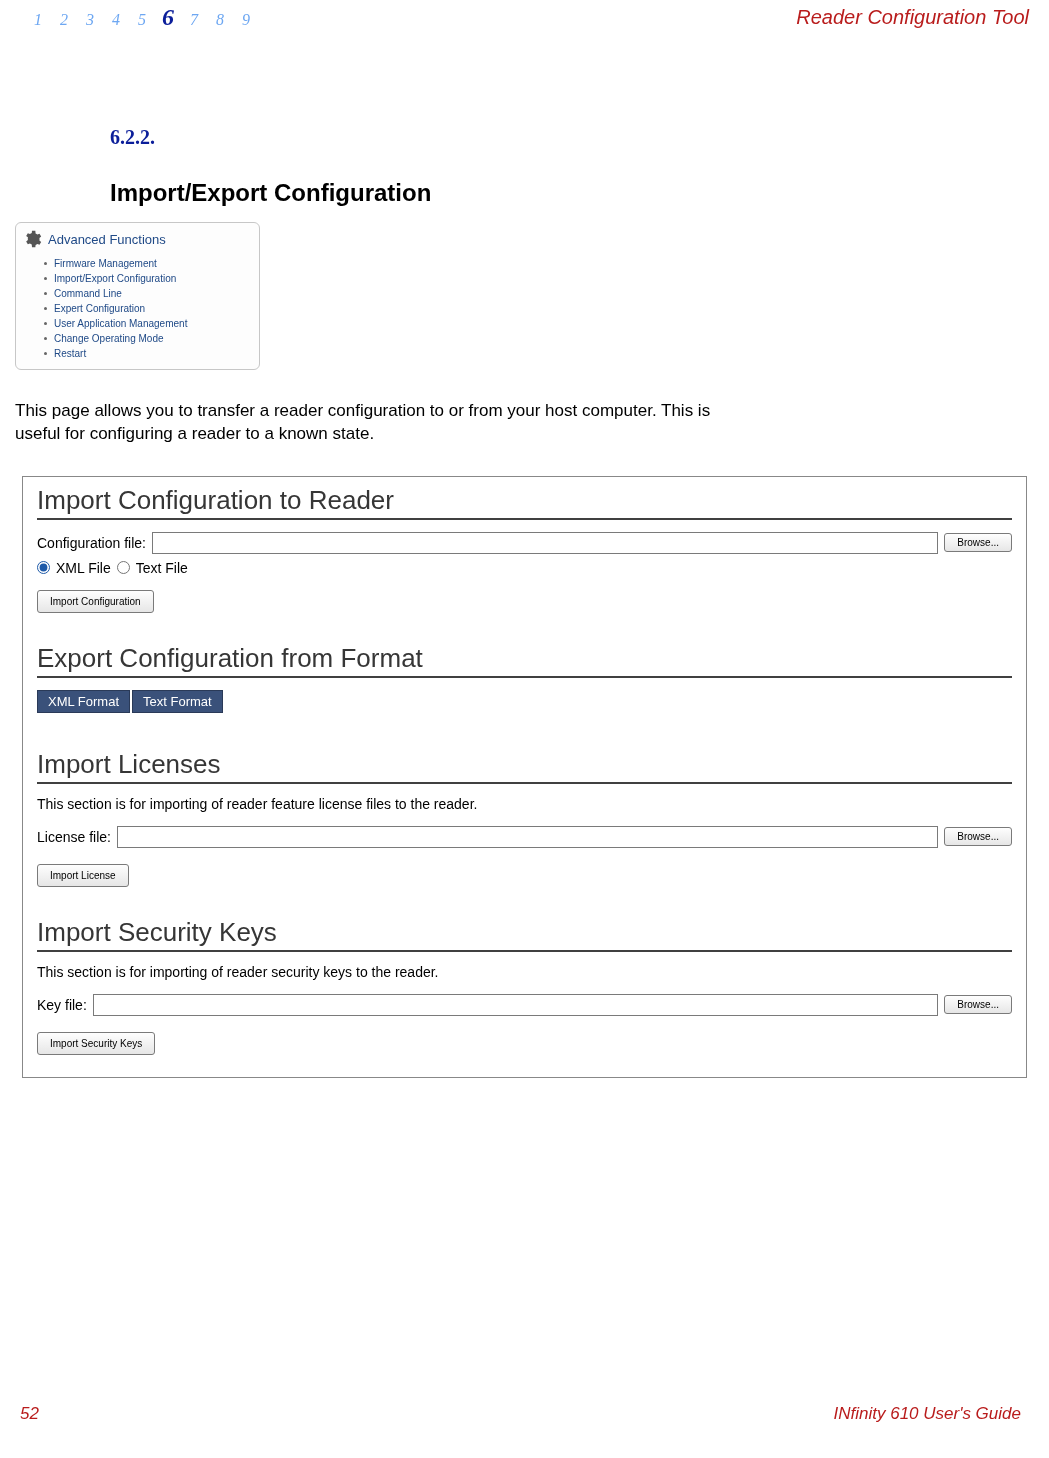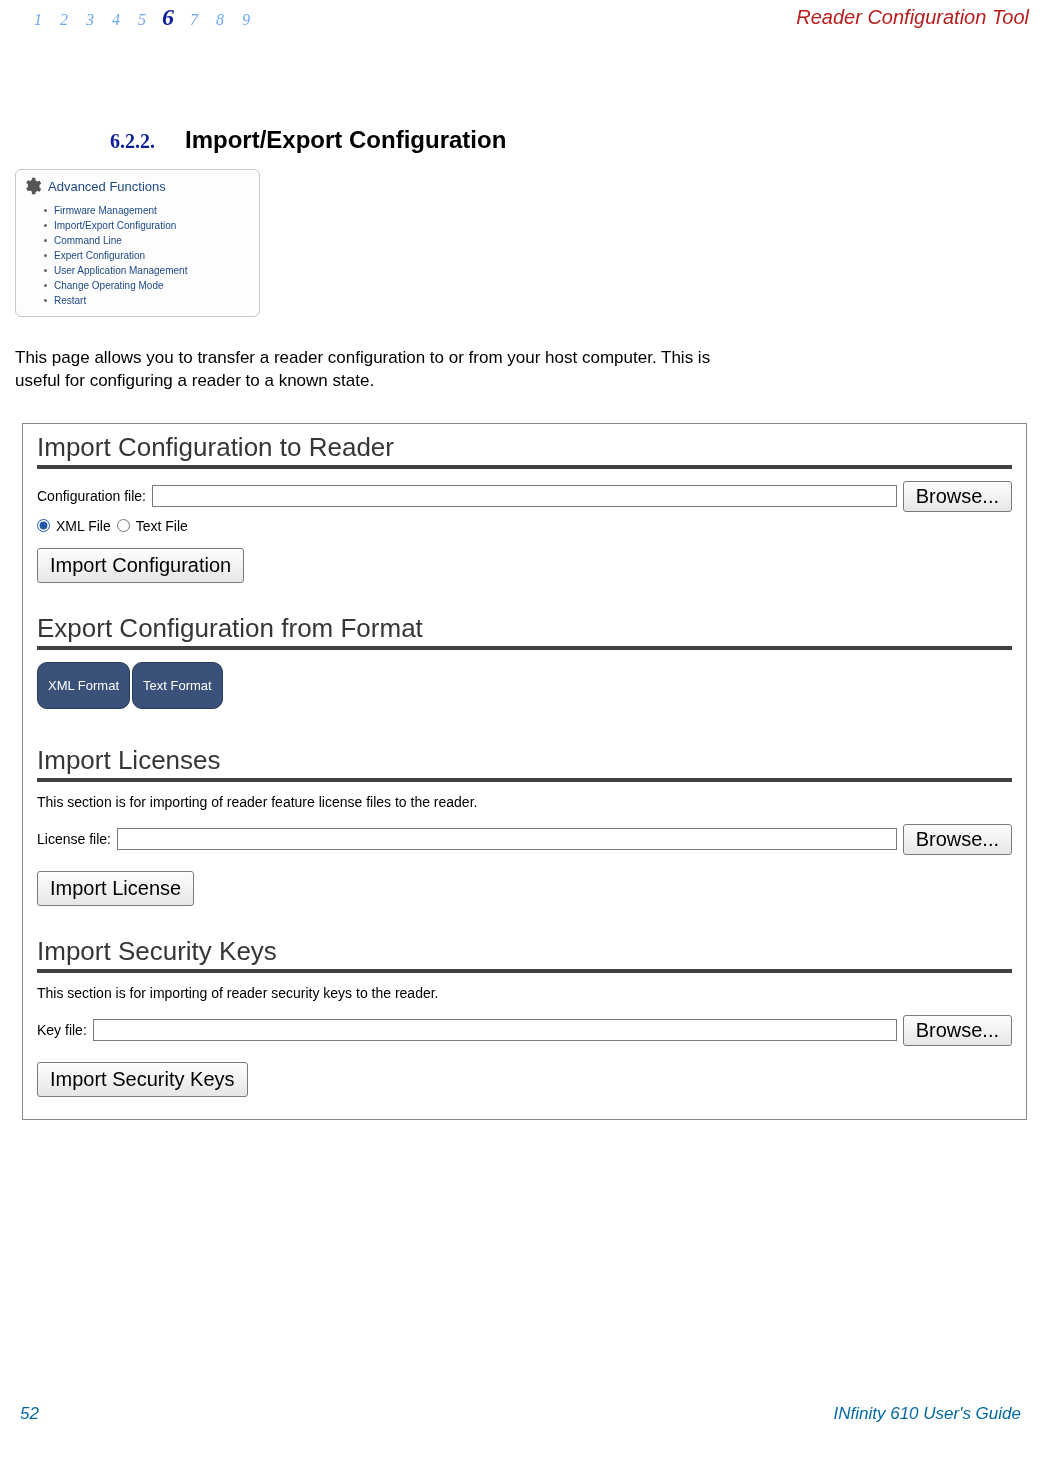--- a/index.html
+++ b/index.html
@@ -37,20 +37,21 @@
     font-family: "Trebuchet MS", sans-serif;
     font-style: italic;
     font-size: 20px;
     color: #b91c1c;
   }
   .section-row {
     display: flex;
     align-items: baseline;
     gap: 30px;
     margin: 95px 0 0 110px;
+    flex-direction: column;
   }
   .section-num {
     font-family: "Comic Sans MS", cursive;
     font-weight: bold;
     font-size: 20px;
     color: #0b1e9a;
   }
   .section-title {
     font-family: "Trebuchet MS", sans-serif;
     font-weight: bold;
@@ -114,21 +115,21 @@
   .main-panel {
     margin: 30px auto 0 auto;
     width: 1005px;
     border: 1px solid #888;
     padding: 8px 14px 22px 14px;
   }
   .panel-heading {
     font-family: "Trebuchet MS", sans-serif;
     font-size: 26px;
     color: #363636;
-    border-bottom: 4px solid #404040;
+    border-bottom: 2px solid #404040;
     padding-bottom: 2px;
     margin-bottom: 12px;
   }
   .form-line {
     display: flex;
     align-items: center;
     gap: 6px;
     margin-bottom: 6px;
     font-size: 14px;
     color: #000;
@@ -136,21 +137,21 @@
   .form-line label { white-space: nowrap; }
   .form-line input[type="text"] {
     flex: 1;
     height: 22px;
     border: 1px solid #7a7a7a;
     background: #fff;
     padding: 0 4px;
   }
   .browse-btn, .action-btn, .tab-btn {
     font-family: inherit;
-    font-size: 20px;
+    font-size: 10px;
     border: 1px solid #7a7a7a;
     background: linear-gradient(#fefefe,#e6e6e6);
     padding: 3px 12px;
     border-radius: 3px;
     cursor: pointer;
   }
   .radio-row {
     display: flex;
     align-items: center;
     gap: 6px;
@@ -158,40 +159,40 @@
     margin-bottom: 14px;
   }
   .radio-row input { accent-color: #1f5aa8; }
   .action-btn { padding: 5px 12px; text-align: right; }
   .spacer-lg { height: 30px; }
   .tabs { display: flex; gap: 2px; margin-top: 4px; margin-bottom: 6px;}
   .tab-btn {
     background: #3a517a;
     color: #fff;
     border: 1px solid #2a3a58;
-    border-radius: 10px;
+    border-radius: 0;
     font-size: 13px;
-    padding: 15px 10px;
+    padding: 3px 10px;
   }
   .desc-text {
     font-size: 14px;
     margin: 10px 0 14px 0;
   }
   .footer {
     position: absolute;
     bottom: 34px;
     left: 0;
     right: 0;
     display: flex;
     justify-content: space-between;
     padding: 0 28px 0 20px;
     font-family: "Trebuchet MS", sans-serif;
     font-style: italic;
     font-size: 17px;
-    color: #0369a1;
+    color: #b91c1c;
   }
 </style>
 </head>
 <body>
 
 <div class="header-row">
   <div class="chapter-nav">
     <span>1</span>
     <span>2</span>
     <span>3</span>

